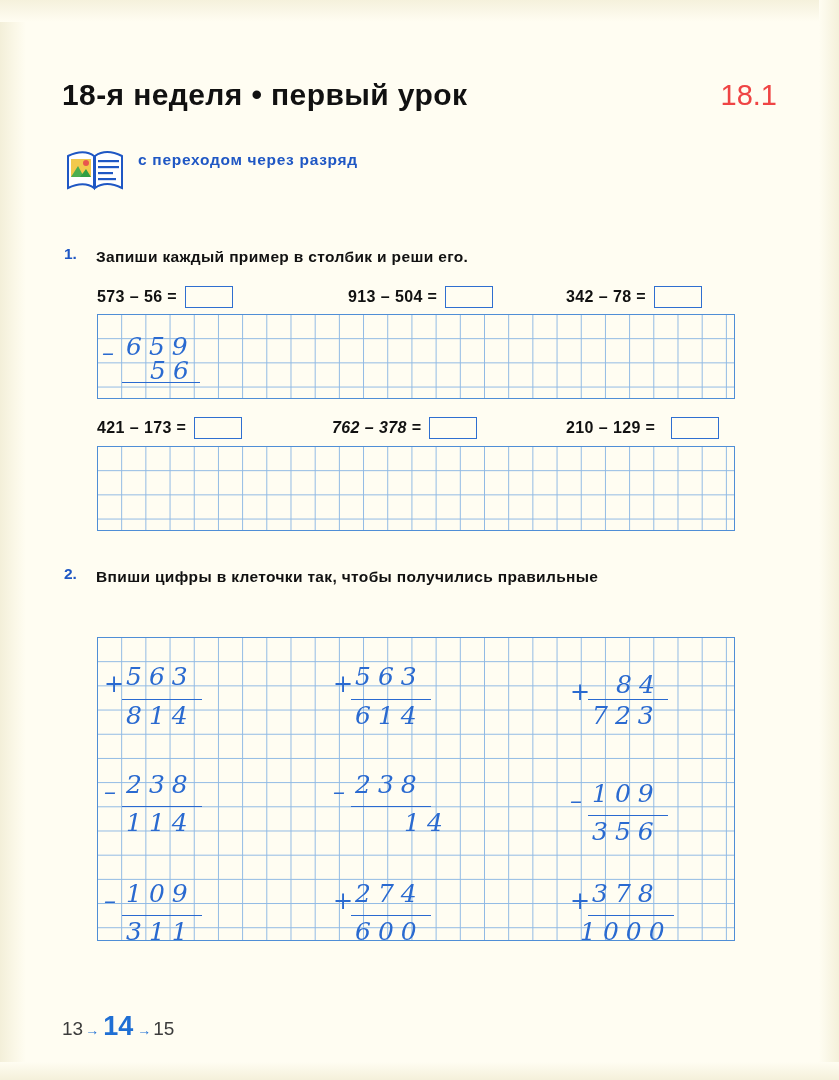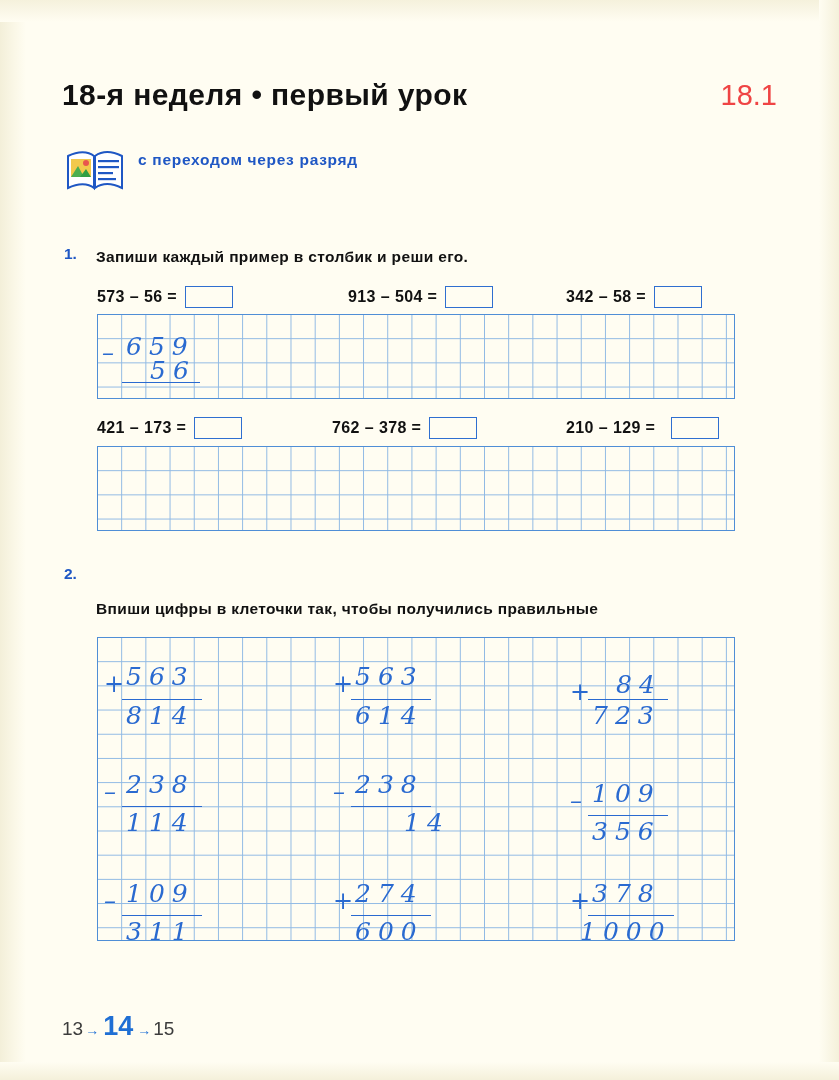--- a/index.html
+++ b/index.html
@@ -229,48 +229,48 @@
 
   <div class="expr" style="left:97px; top:286px;">
     <span>573 – 56 =</span>
     <span class="answer-box"></span>
   </div>
   <div class="expr" style="left:332px; top:286px;margin-left:16px;">
     <span>913 – 504 =</span>
     <span class="answer-box"></span>
   </div>
   <div class="expr" style="left:566px; top:286px;">
-    <span>342 – 58 =</span>
+    <span>342 – 78 =</span>
     <span class="answer-box"></span>
   </div>
 
   <div class="grid" style="left:97px; top:314px; width:638px; height:85px;"></div>
 
   <div class="hand-sign" style="left:102px; top:339px;">–</div>
   <div class="hand" style="left:126px; top:332px;">659</div>
   <div class="hand" style="left:150px; top:356px;">56</div>
   <div class="hand-rule" style="left:122px; top:382px; width:78px;"></div>
 
   <div class="expr" style="left:97px; top:417px;">
     <span>421 – 173 =</span>
     <span class="answer-box"></span>
   </div>
-  <div class="expr" style="left:332px; top:417px;">
+  <div class="expr" style="left:332px; top:417px;font-style:italic;">
     <span>762 – 378 =</span>
     <span class="answer-box"></span>
   </div>
   <div class="expr" style="left:566px; top:417px;gap:8px;">
     <span>210 – 129 =</span>
     <span class="answer-box"></span>
   </div>
 
   <div class="grid" style="left:97px; top:446px; width:638px; height:85px;"></div>
 
   <div class="task-num" style="left:64px; top:565px;">2.</div>
-  <div class="task-text" style="left:96px; top:565px; width:650px;margin-top:32px;">
+  <div class="task-text" style="left:96px; top:565px; width:650px;">
     <div>Впиши цифры в клеточки так, чтобы получились правильные</div>
   </div>
 
   <div class="grid" style="left:97px; top:637px; width:638px; height:304px;"></div>
 
   <div class="hand-sign" style="left:104px; top:670px;">+</div>
   <div class="hand" style="left:126px; top:662px;">563</div>
   <div class="hand-rule" style="left:122px; top:699px; width:80px;"></div>
   <div class="hand" style="left:126px; top:701px;">814</div>
 

